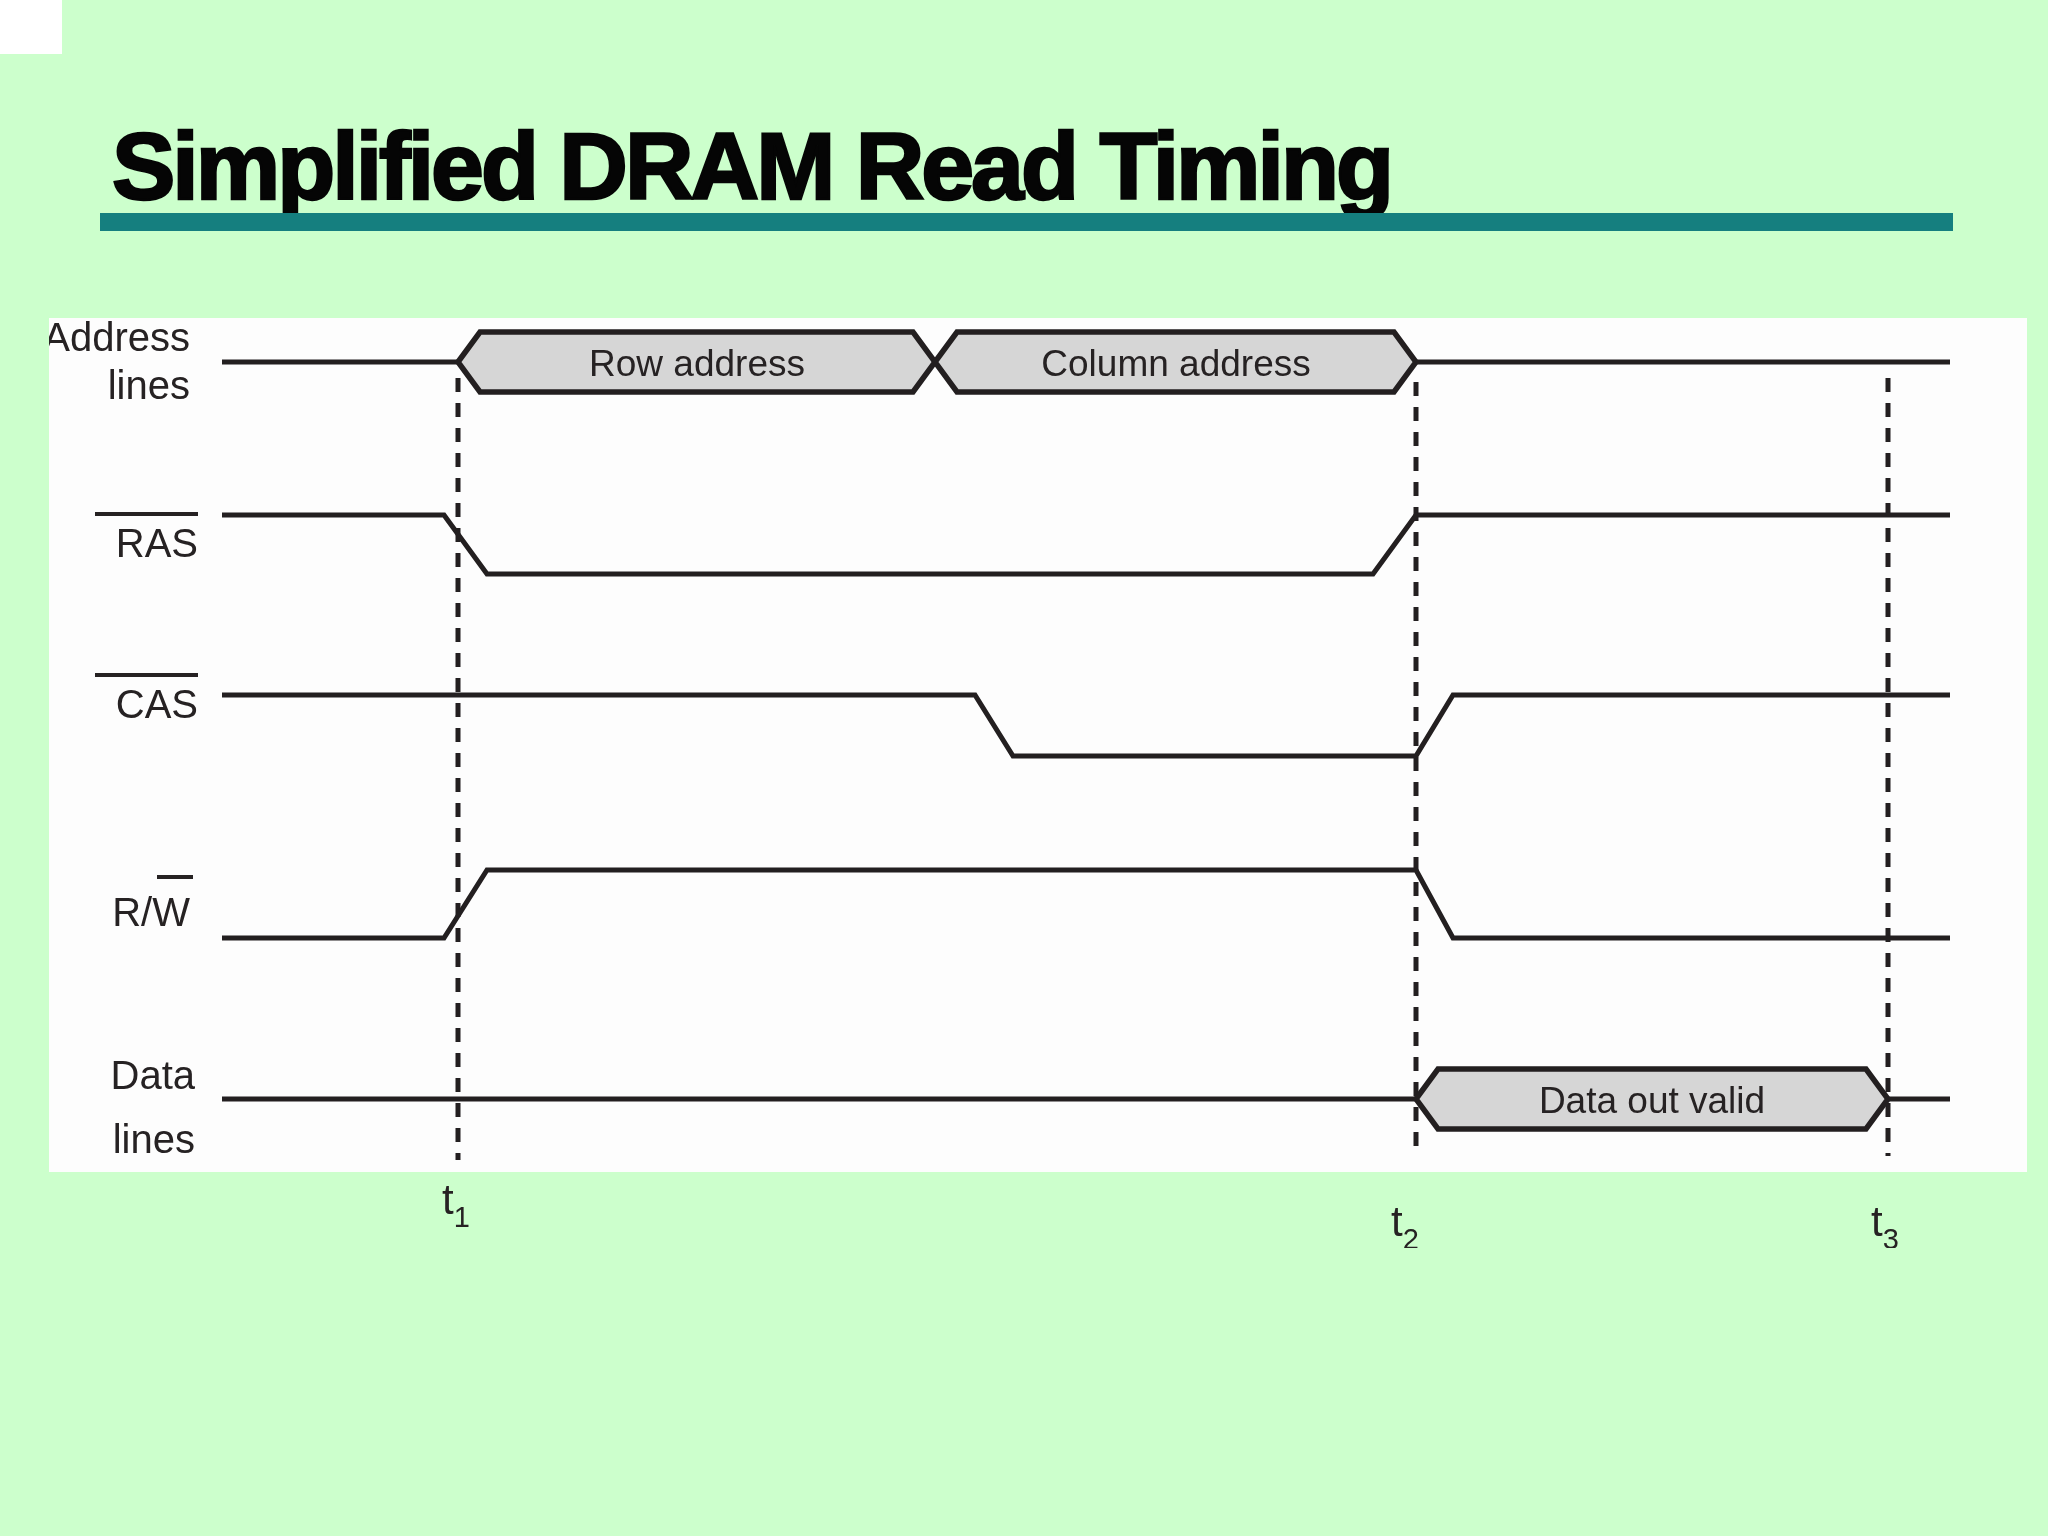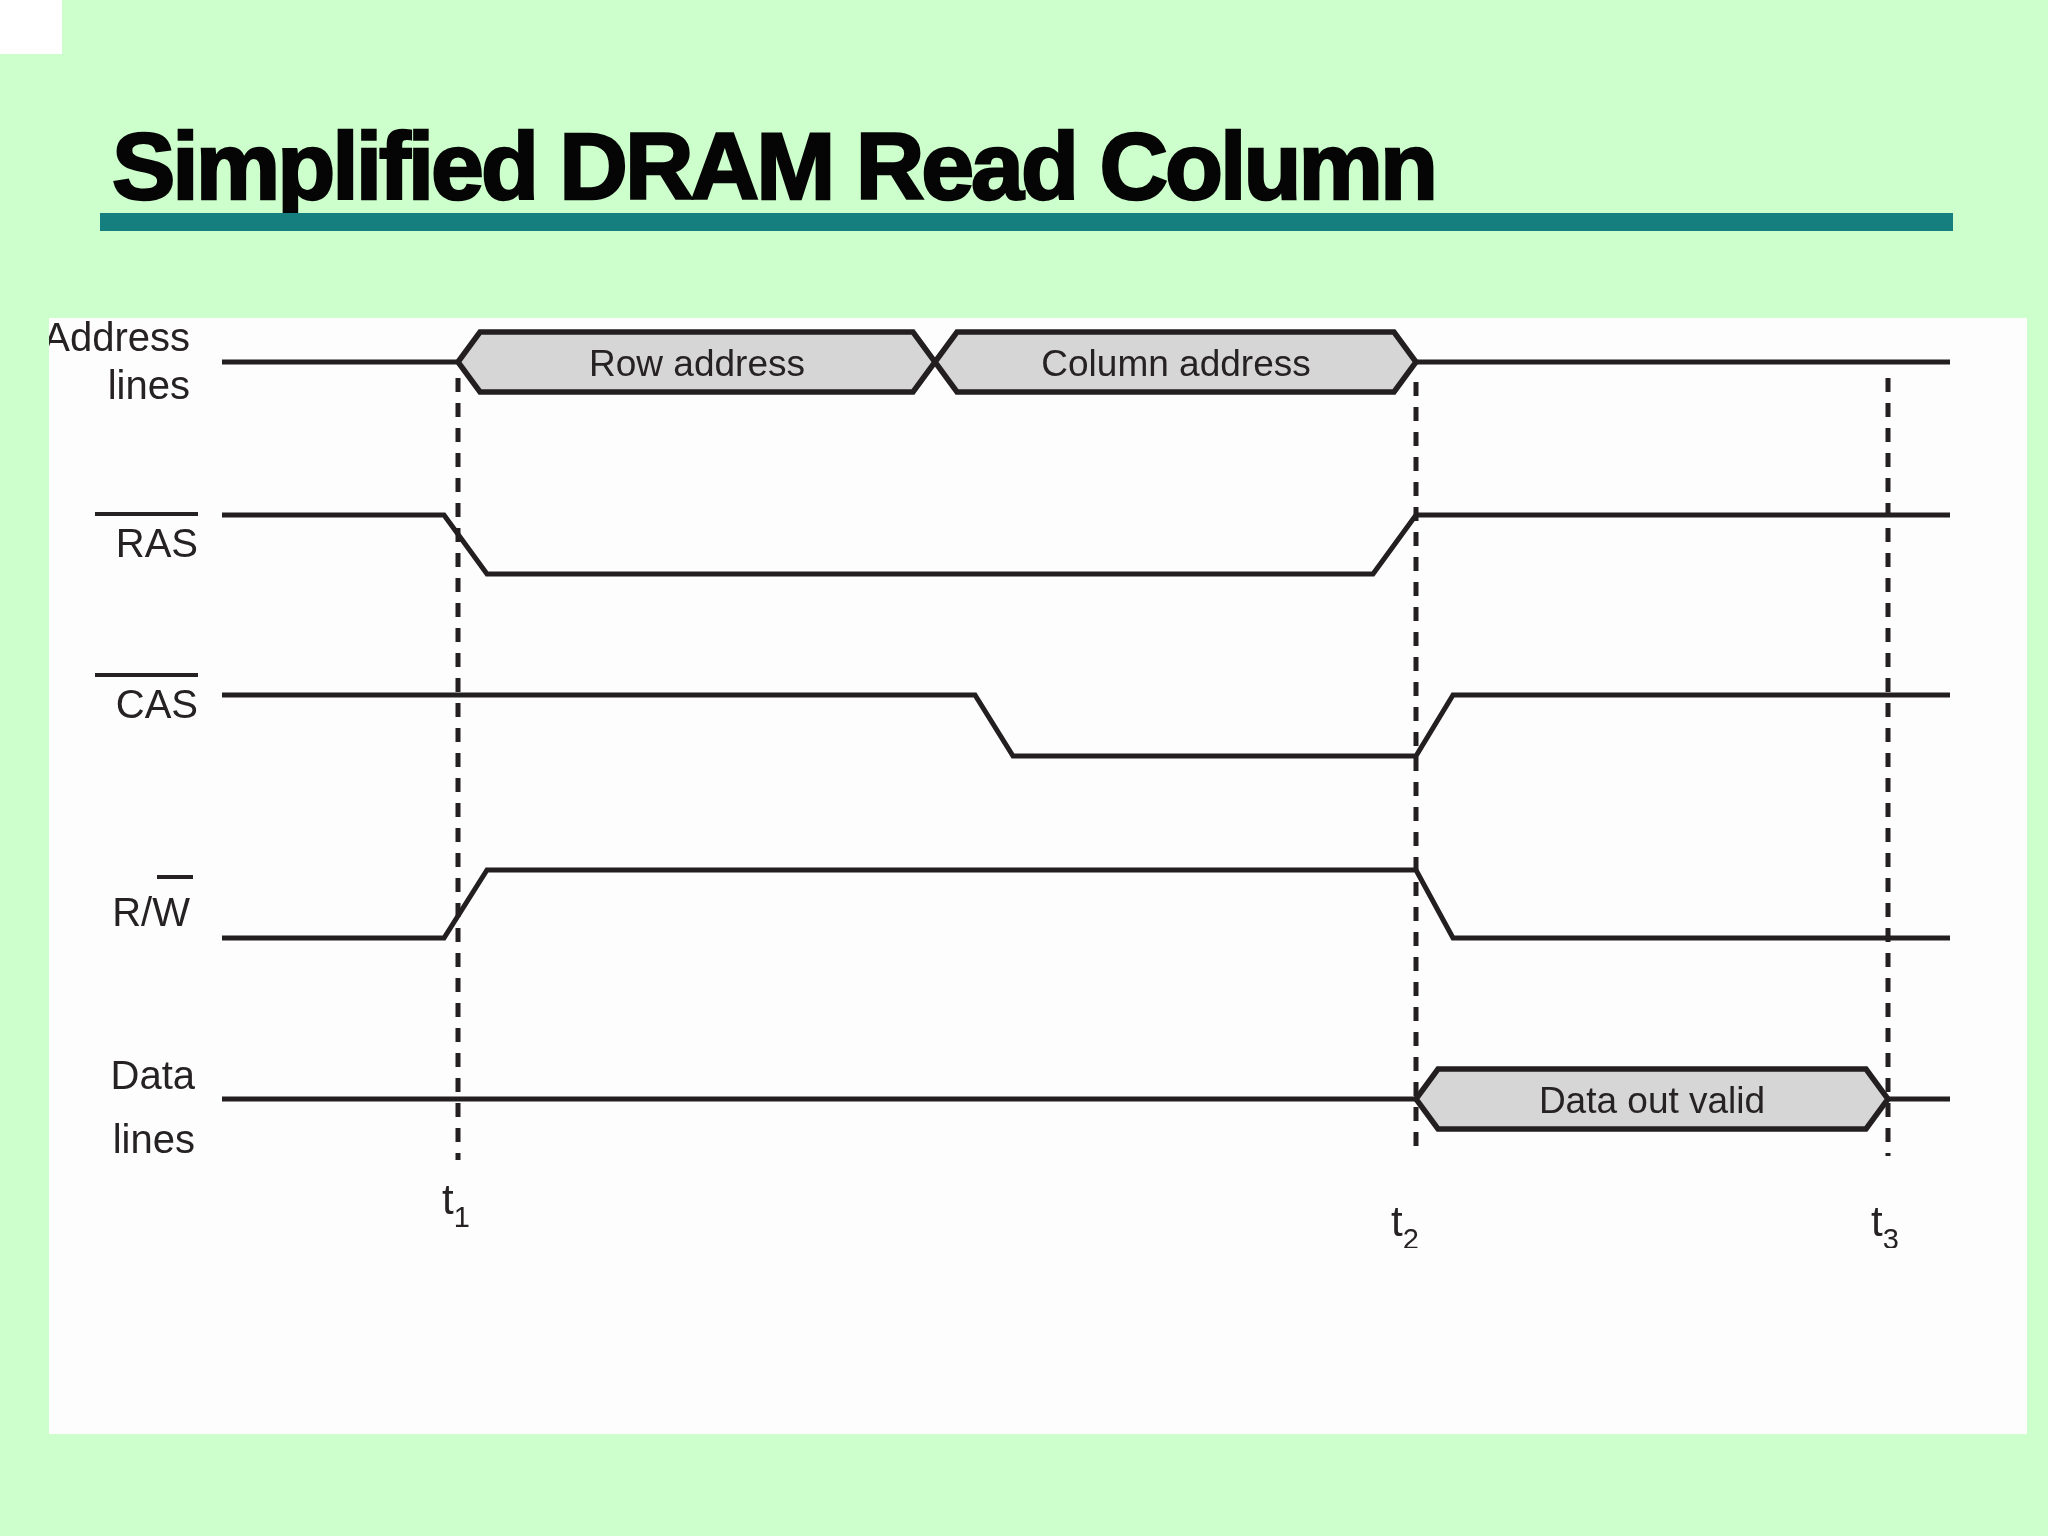--- a/index.html
+++ b/index.html
@@ -18,39 +18,39 @@
     font-size:95px;font-weight:bold;letter-spacing:-3px;
     color:#050505;
     -webkit-text-stroke:2.5px #050505;
     white-space:nowrap;
   }
   .title-underline{
     position:absolute;left:100px;top:213px;width:1853px;height:18px;
     background:var(--underline,#157f7f);
   }
   .diagram-panel{
-    position:absolute;left:49px;top:318px;width:1978px;height:1116px;
+    position:absolute;left:49px;top:318px;width:1978px;height:854px;
     background:var(--panel,#fdfdfd);
   }
   svg{display:block;}
   .sig{fill:none;stroke:var(--line,#231f20);stroke-width:5;stroke-linejoin:miter;}
   .bus{fill:var(--bus_fill,#d6d6d6);stroke:var(--line,#231f20);stroke-width:5.5;stroke-linejoin:miter;}
   .tmark{stroke:var(--line,#231f20);stroke-width:5;stroke-dasharray:14 11;fill:none;}
   .lbl{fill:#262223;font-size:40px;}
   .lbl-over{stroke:#262223;stroke-width:4;}
   .bus-lbl{fill:#262223;font-size:37px;text-anchor:middle;}
   .t-lbl{fill:#262223;font-size:42px;text-anchor:middle;}
   .t-sub{font-size:29px;}
 </style>
 </head>
 <body>
 
 <div class="corner-notch"></div>
 
-<div class="slide-title">Simplified DRAM Read Column</div>
+<div class="slide-title">Simplified DRAM Read Timing</div>
 <div class="title-underline"></div>
 
 <div class="diagram-panel">
   <svg width="1978" height="930" viewBox="49 318 1978 930" xmlns="http://www.w3.org/2000/svg">
 
     <g>
       <path class="tmark" d="M458,378 V1160"></path>
       <path class="tmark" d="M1416,382 V1156"></path>
       <path class="tmark" d="M1888,378 V1156"></path>
     </g>

